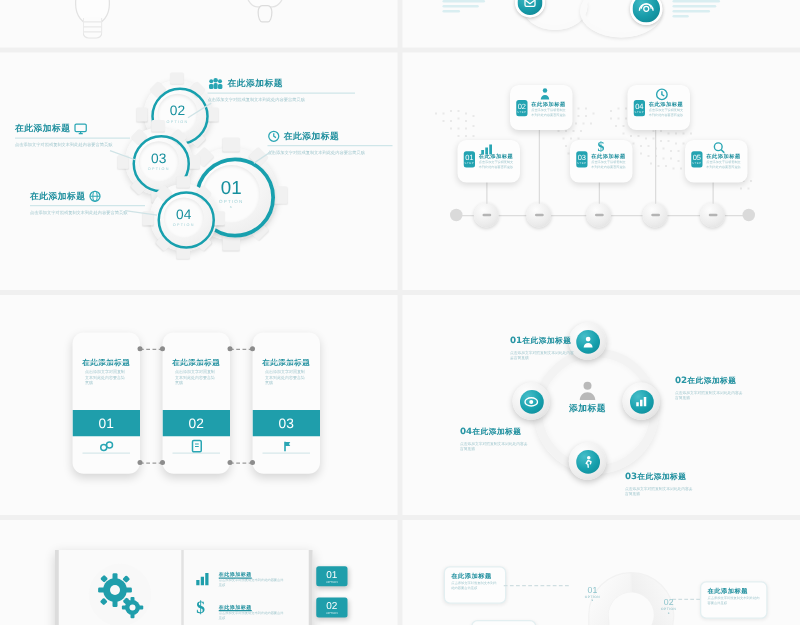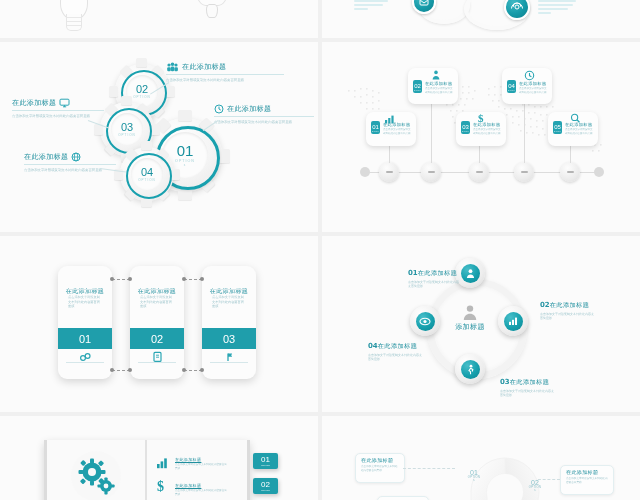--- a/index.html
+++ b/index.html
@@ -10,21 +10,21 @@
   .sl-tl{left:0;top:0;width:318px;height:38px;}
   .sl-tr{left:322px;top:0;width:318px;height:38px;}
   .sl-ml{left:0;top:42px;width:318px;height:190px;}
   .sl-mr{left:322px;top:42px;width:318px;height:190px;}
   .sl-bl{left:0;top:236px;width:318px;height:176px;}
   .sl-br{left:322px;top:236px;width:318px;height:176px;}
   .sl-fl{left:0;top:416px;width:318px;height:84px;}
   .sl-fr{left:322px;top:416px;width:318px;height:84px;}
 
   .cn{font-family:"DejaVu Sans","Liberation Sans",sans-serif;}
-  .ttl{color:#1f8f9e;font-weight:normal;letter-spacing:.4px;}
+  .ttl{color:#1f8f9e;font-weight:bold;letter-spacing:.4px;}
   .body-txt{color:#9fc6cd;line-height:1.45;}
 
   
   .bulb{position:absolute;width:34px;height:46px;}
   .bulb .glass{position:absolute;left:4px;top:-16px;width:26px;height:34px;
     border:1.4px solid #e2e2e2;border-radius:50% 50% 46% 46%;background:#fdfdfd;}
   .bulb .base{position:absolute;left:10px;top:14px;width:14px;height:16px;
     border:1.4px solid #e6e6e6;border-top:none;border-radius:0 0 5px 5px;background:#fcfcfc;}
   .bulb .base i{position:absolute;left:0;width:14px;height:0;border-top:1.2px solid #e8e8e8;}
   .drip{position:absolute;width:30px;height:40px;}

